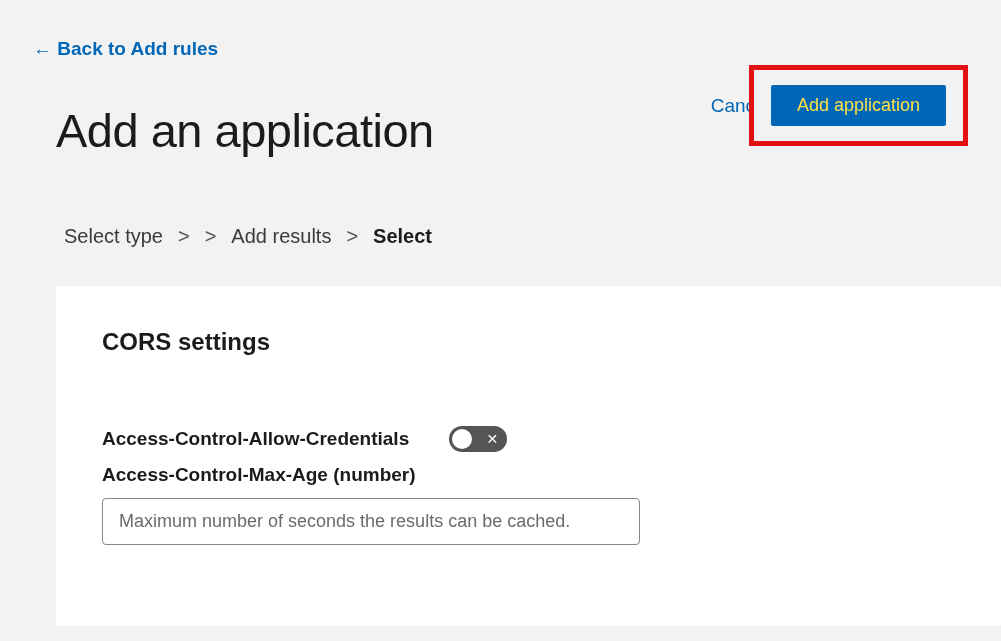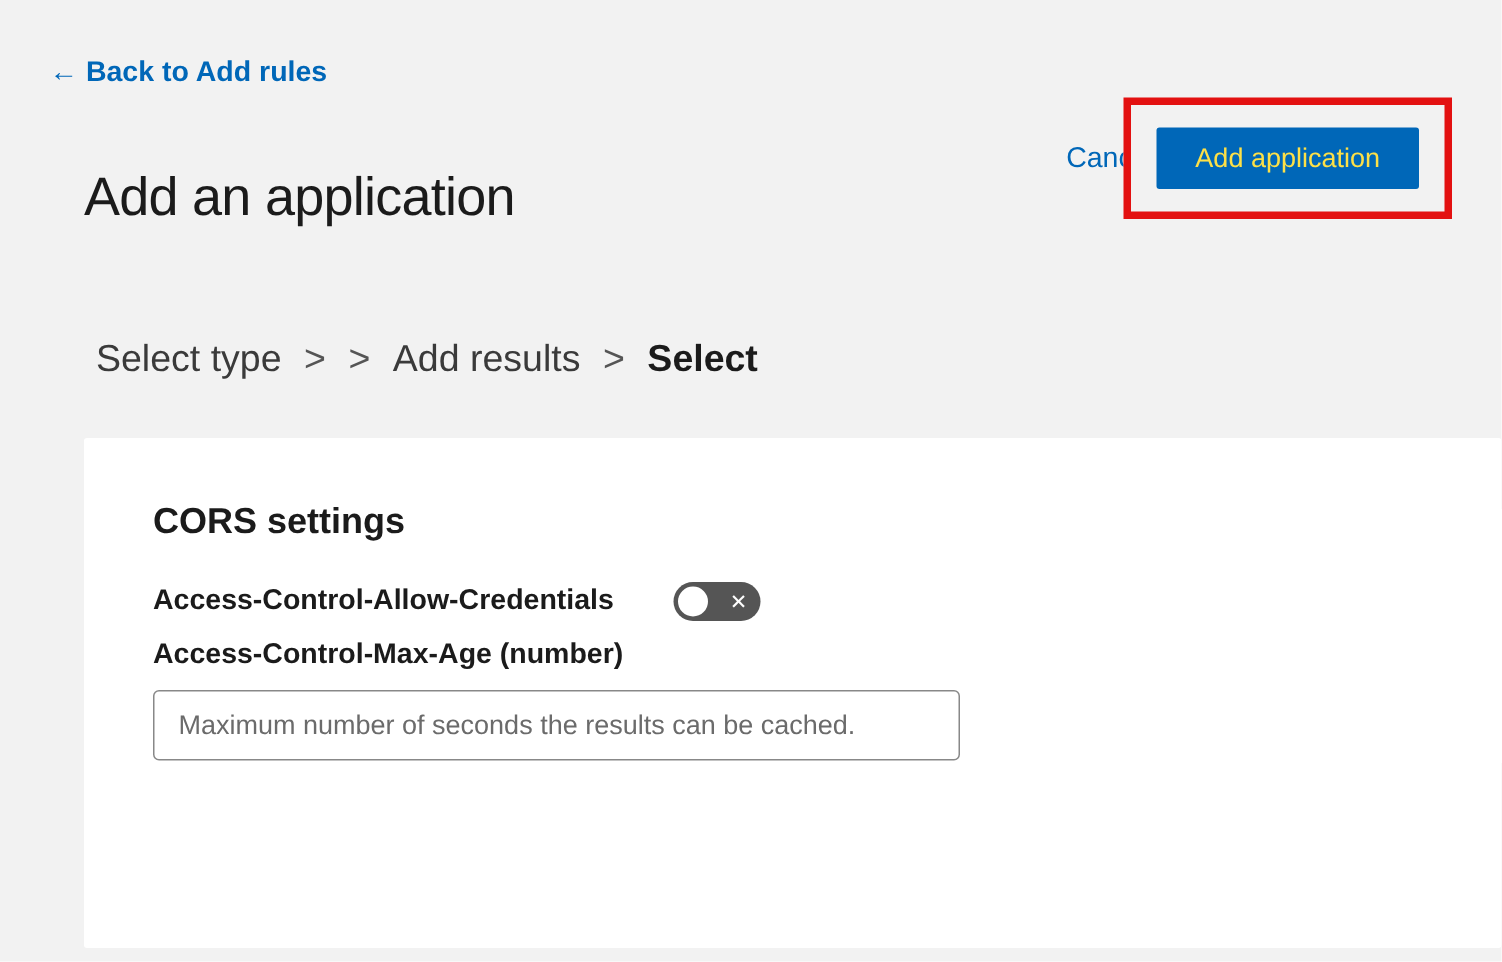--- a/index.html
+++ b/index.html
@@ -23,21 +23,21 @@
       cursor: pointer;
     }
     .header-row {
       display: flex;
       align-items: center;
       justify-content: space-between;
       padding: 0 33px 0 56px;
       margin-top: 30px;
     }
     .page-title {
-      font-size: 36px;
+      font-size: 47px;
       font-weight: 300;
       color: #1b1b1b;
       letter-spacing: -0.5px;
     }
     .action-buttons {
       display: flex;
       align-items: center;
       gap: 16px;
       position: relative;
       top: -25px;
@@ -70,21 +70,21 @@
       font-weight: 400;
       font-family: inherit;
       cursor: pointer;
       border-radius: 2px;
     }
     .breadcrumb {
       display: flex;
       align-items: center;
       gap: 15px;
       padding: 54px 0 0 64px;
-      font-size: 25px;
+      font-size: 20px;
       color: #444;
     }
     .breadcrumb-item {
       color: #3a3a3a;
     }
     .breadcrumb-item.current {
       font-weight: 700;
       color: #1b1b1b;
     }
     .breadcrumb-sep {
@@ -94,21 +94,21 @@
       background: #ffffff;
       margin: 38px 0 0 56px;
       padding: 42px 46px;
       border-radius: 2px;
       min-height: 340px;
     }
     .section-title {
       font-size: 24px;
       font-weight: 700;
       color: #1b1b1b;
-      margin-bottom: 26px;
+      margin-bottom: 70px;
     }
     .field-row {
       display: flex;
       align-items: center;
       gap: 40px;
       margin-bottom: 12px;
     }
     .field-label {
       font-size: 19px;
       font-weight: 700;

